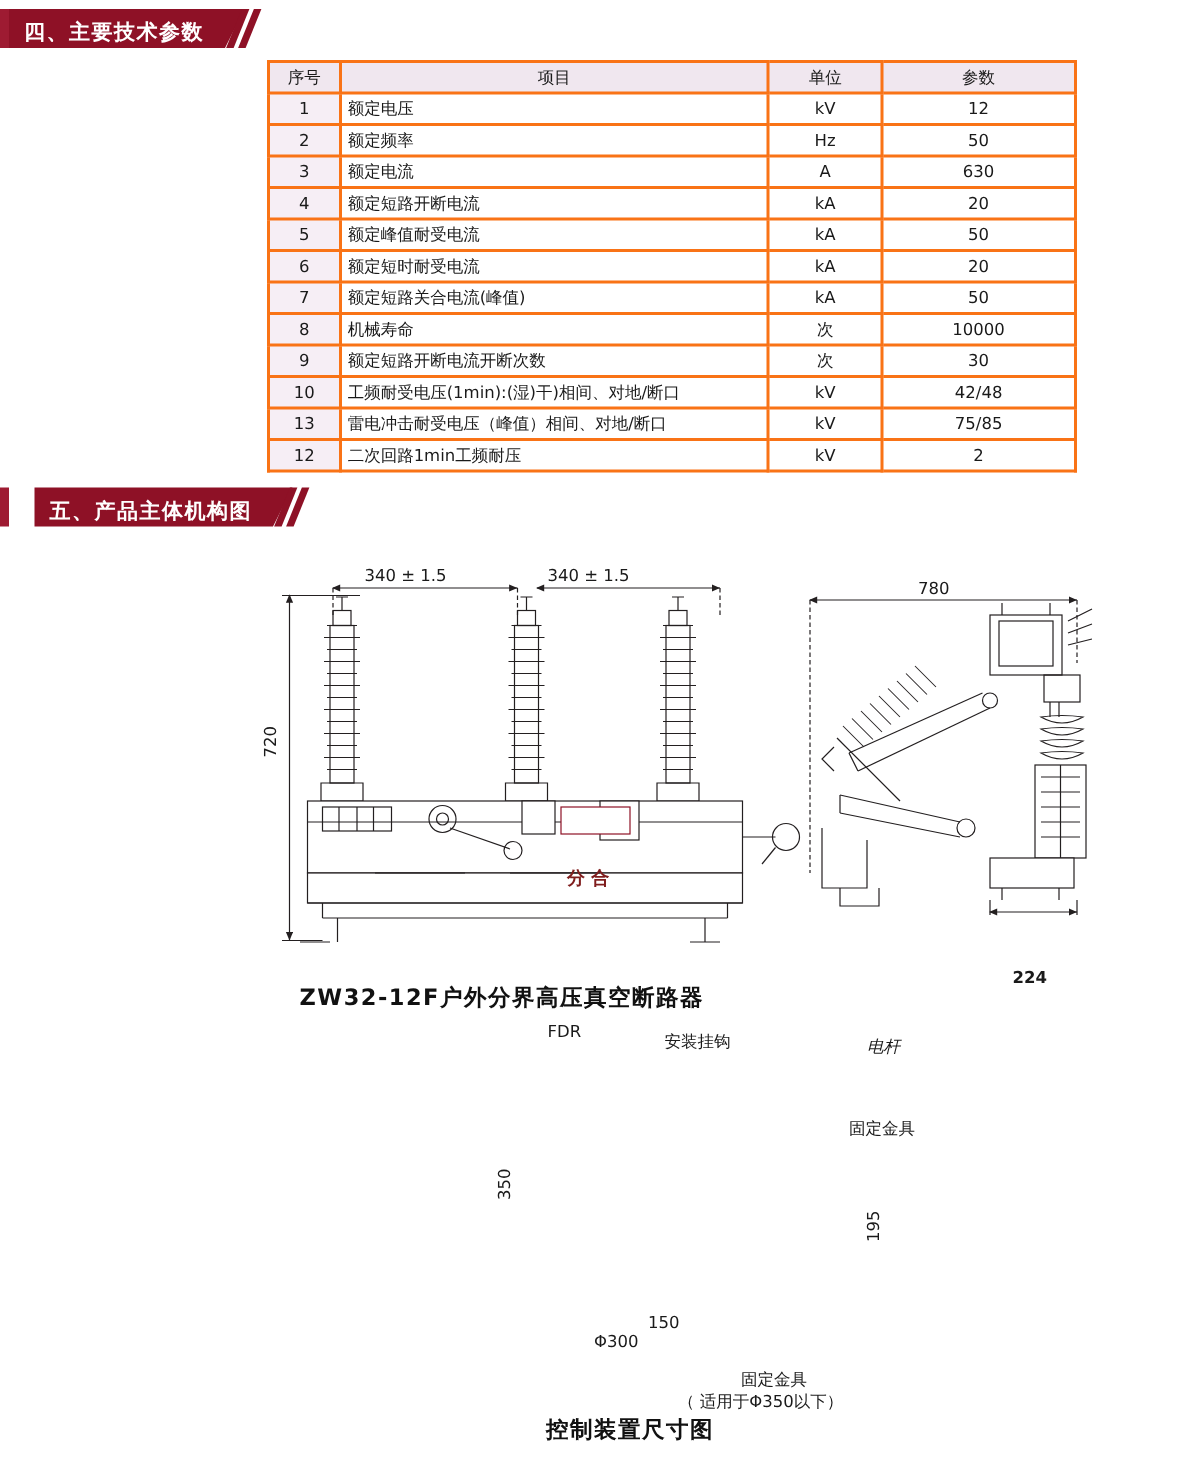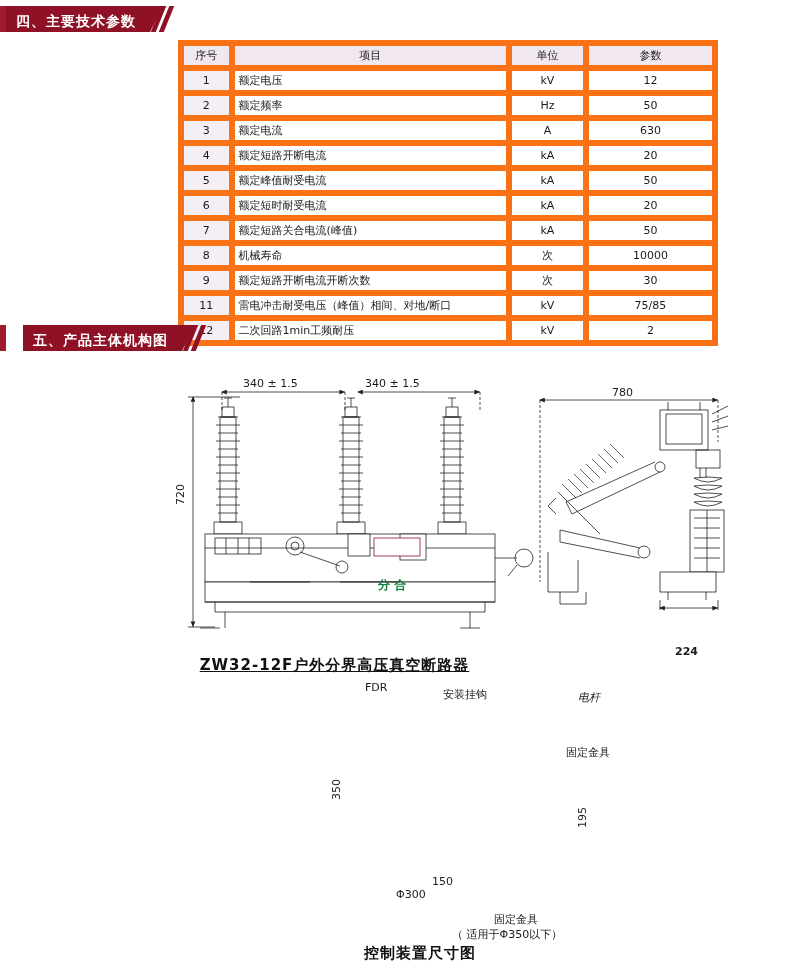--- a/index.html
+++ b/index.html
@@ -65,21 +65,21 @@
   
   .spec-table {
     position: absolute;
     left: 178px;
     top: 40px;
     width: 540px;
     border-collapse: collapse;
     font-size: 11px;
   }
   .spec-table th, .spec-table td {
-    border: 6px solid #f97316;
+    border: 2px solid #f97316;
     height: 19px;
     padding: 0 4px;
   }
   .spec-table th {
     background: #f0e7ef;
     font-weight: normal;
     text-align: center;
   }
   .spec-table td.c-no { width: 38px; text-align: center; background: #f6eef5; }
   .spec-table td.c-item { width: 278px; text-align: left; padding-left: 4px; }
@@ -175,21 +175,27 @@
       <td class="c-unit">次</td>
       <td class="c-val">10000</td>
     </tr>
     <tr>
       <td class="c-no">9</td>
       <td class="c-item">额定短路开断电流开断次数</td>
       <td class="c-unit">次</td>
       <td class="c-val">30</td>
     </tr>
     <tr>
-      <td class="c-no">11</td>
+      <td class="c-no">10</td>
+      <td class="c-item">工频耐受电压(1min):(湿)干)相间、对地/断口</td>
+      <td class="c-unit">kV</td>
+      <td class="c-val">42/48</td>
+    </tr>
+    <tr>
+      <td class="c-no">13</td>
       <td class="c-item">雷电冲击耐受电压（峰值）相间、对地/断口</td>
       <td class="c-unit">kV</td>
       <td class="c-val">75/85</td>
     </tr>
     <tr>
       <td class="c-no">12</td>
       <td class="c-item">二次回路1min工频耐压</td>
       <td class="c-unit">kV</td>
       <td class="c-val">2</td>
     </tr>
@@ -399,23 +405,23 @@
     </g>
   </g>
 </svg>
 </div>
 
 <span class="dimtext" style="position:absolute;left:243px;top:377px;font-size:11px;">340 ± 1.5</span>
 <span class="dimtext" style="position:absolute;left:365px;top:377px;font-size:11px;">340 ± 1.5</span>
 <span class="dimtext" style="position:absolute;left:174px;top:505px;font-size:11px;transform:rotate(-90deg);transform-origin:left top;">720</span>
 <span class="dimtext" style="position:absolute;left:612px;top:386px;font-size:11px;">780</span>
 <span class="dimtext" style="position:absolute;left:675px;top:645px;font-size:11px;font-weight:bold;">224</span>
-<span class="dimtext" style="position:absolute;left:378px;top:577px;font-size:12px;font-weight:bold;color:#15803d;">分 合</span>
-
-<div class="cap" style="left:0px;top:656px;width:669px;text-decoration:underline;">ZW32-12F户外分界高压真空断路器</div>
+<span class="dimtext" style="position:absolute;left:378px;top:577px;font-size:12px;font-weight:bold;color:#7f1d1d;">分 合</span>
+
+<div class="cap" style="left:0px;top:656px;width:669px;">ZW32-12F户外分界高压真空断路器</div>
 
 <span class="dimtext" style="position:absolute;left:365px;top:681px;font-size:11px;">FDR</span>
 <span class="dimtext" style="position:absolute;left:443px;top:687px;font-size:11px;">安装挂钩</span>
 <span class="dimtext" style="position:absolute;left:578px;top:690px;font-size:11px;font-style:italic;">电杆</span>
 <span class="dimtext" style="position:absolute;left:566px;top:745px;font-size:11px;">固定金具</span>
 <span class="dimtext" style="position:absolute;left:494px;top:912px;font-size:11px;">固定金具</span>
 <span class="dimtext" style="position:absolute;left:452px;top:927px;font-size:11px;">（ 适用于Φ350以下）</span>
 
 <span class="dimtext" style="position:absolute;left:330px;top:800px;font-size:11px;transform:rotate(-90deg);transform-origin:left top;">350</span>
 <span class="dimtext" style="position:absolute;left:576px;top:828px;font-size:11px;transform:rotate(-90deg);transform-origin:left top;">195</span>

